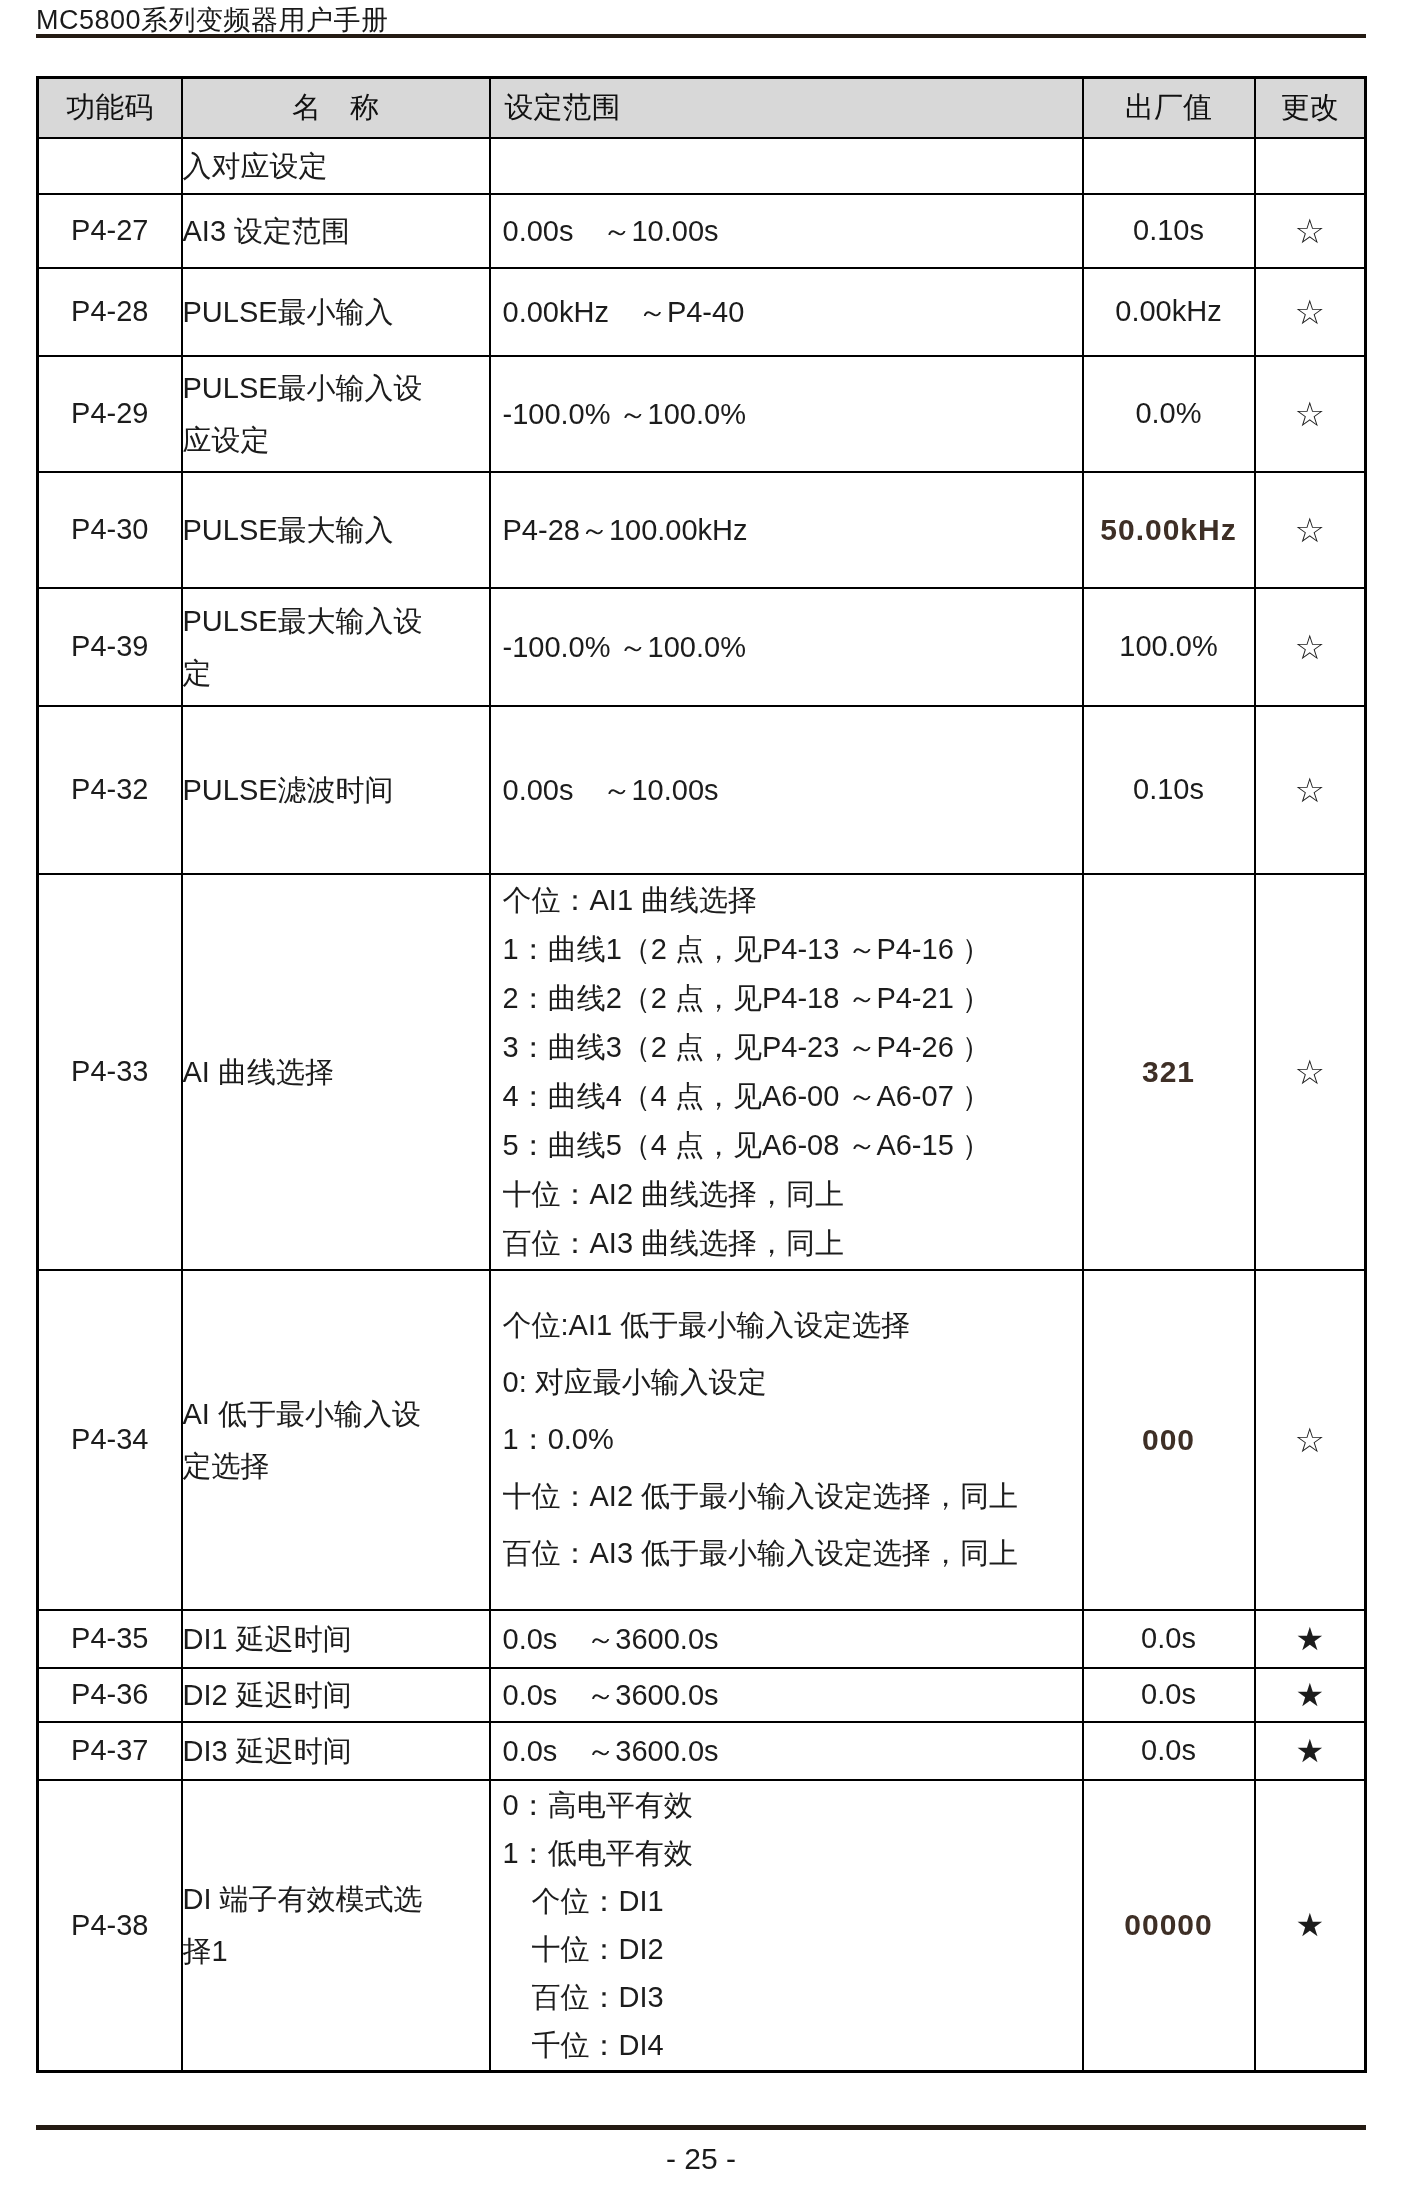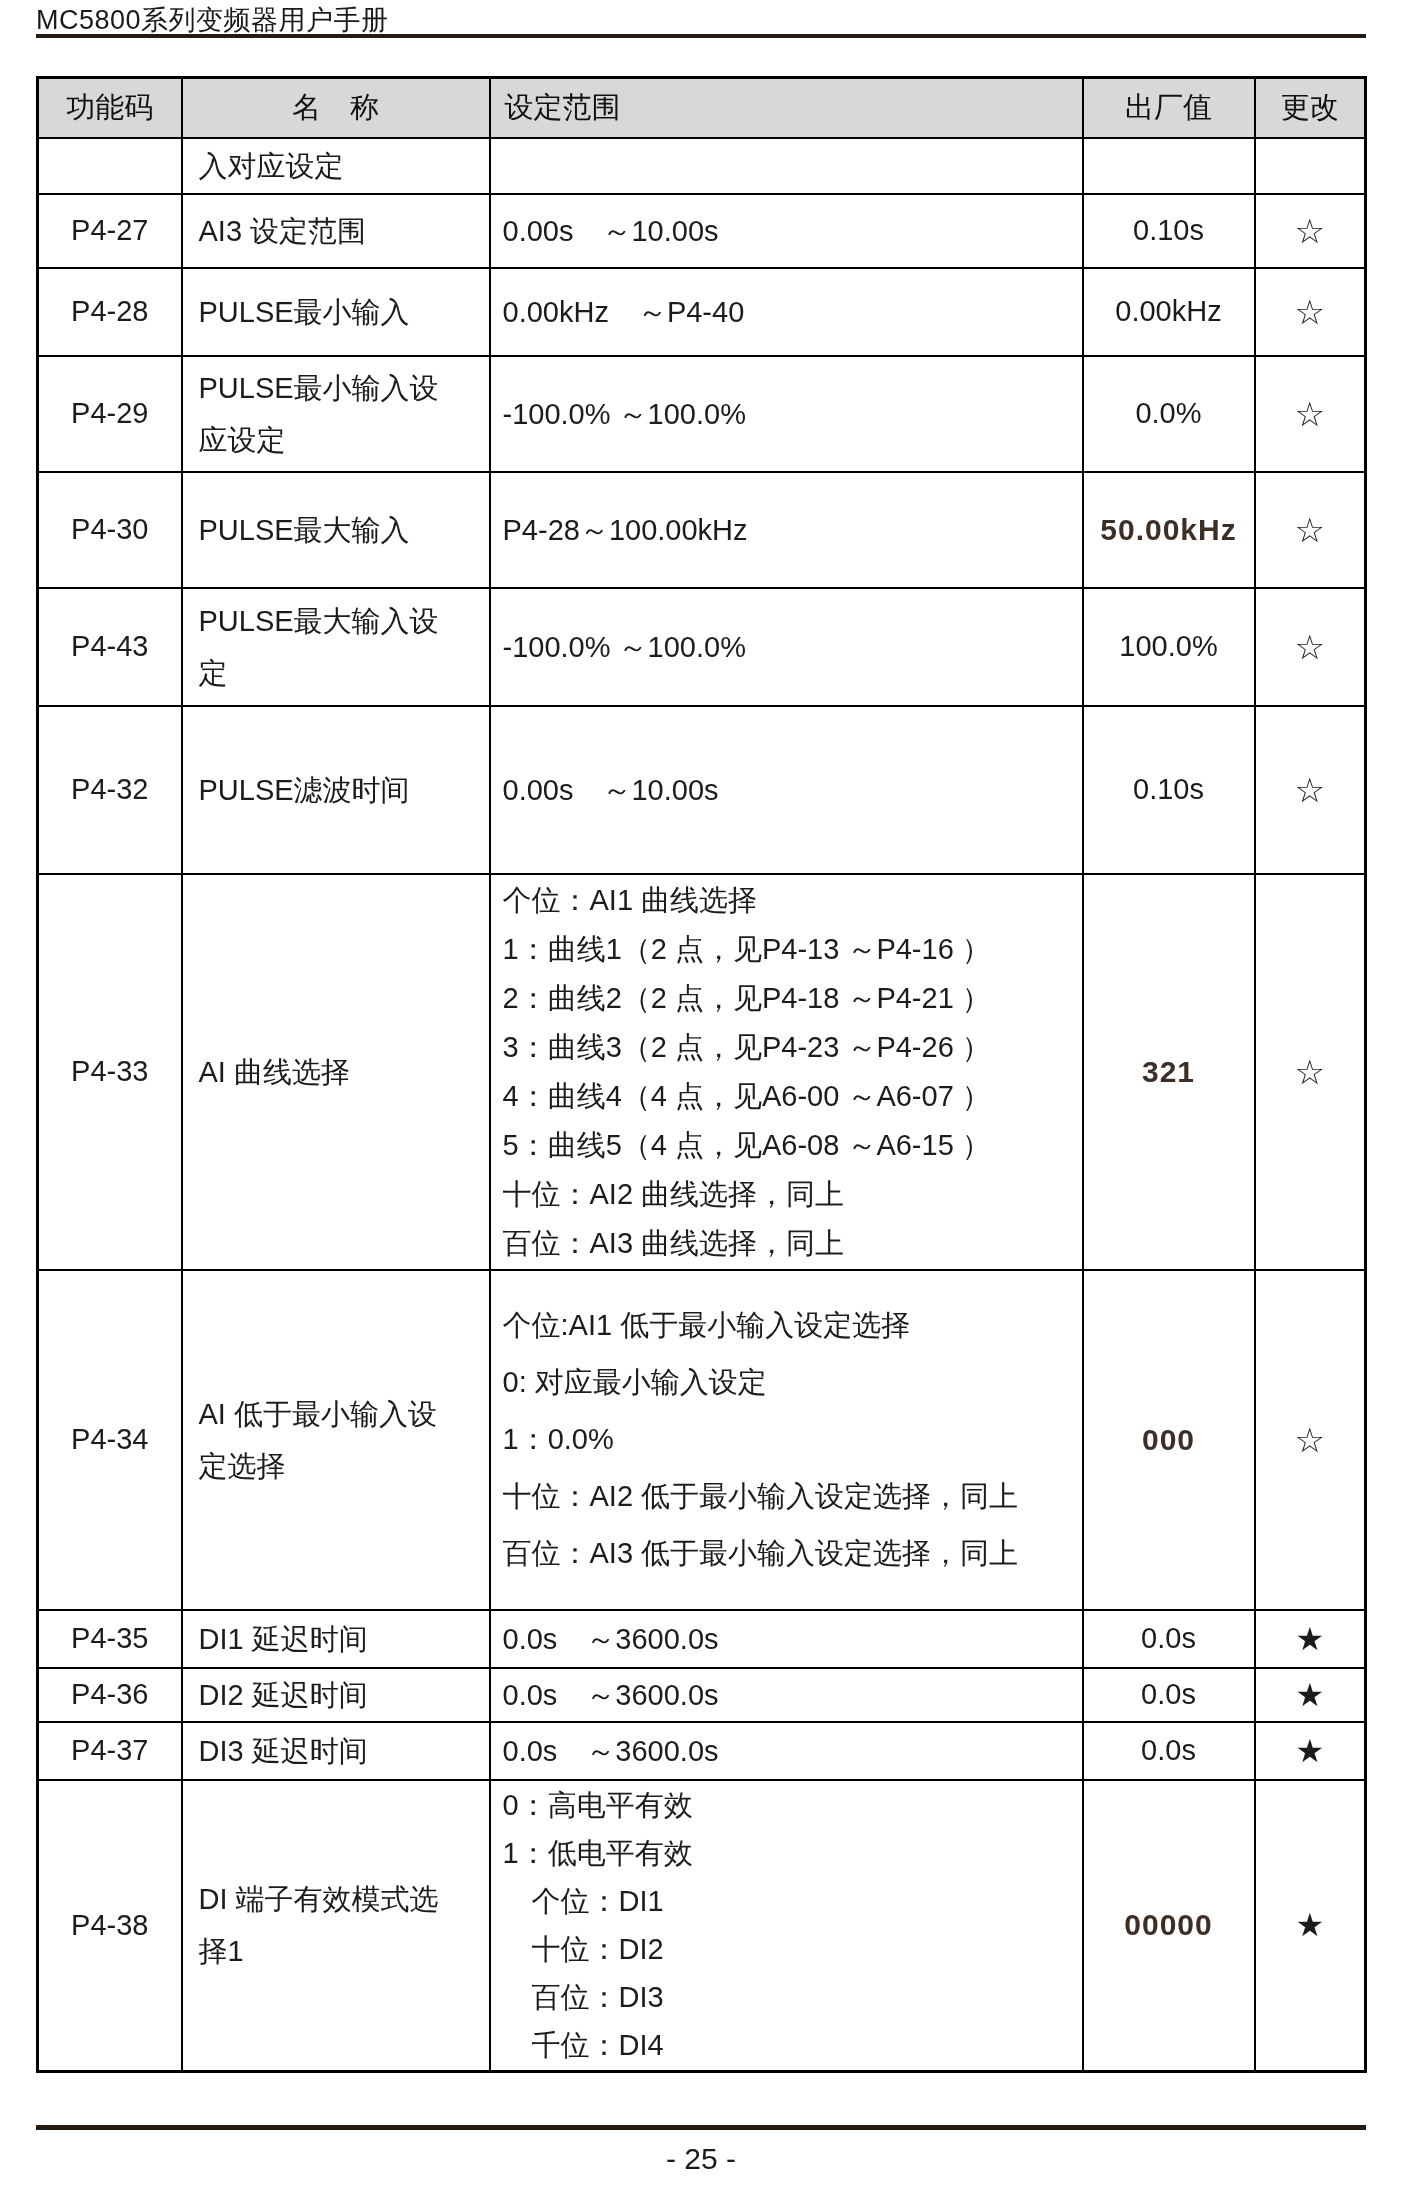--- a/index.html
+++ b/index.html
@@ -40,21 +40,21 @@
   tbody tr:nth-child(6){height:118px;}
   tbody tr:nth-child(7){height:168px;}
   tbody tr:nth-child(8){height:396px;}
   tbody tr:nth-child(9){height:340px;}
   tbody tr:nth-child(10){height:58px;}
   tbody tr:nth-child(11){height:52px;}
   tbody tr:nth-child(12){height:58px;}
   tbody tr:nth-child(13){height:292px;}
 
   td.c-code{text-align:center;font-size:29px;}
-  td.c-name{text-align:left;padding-left:16px;padding-right:6px;font-size:29px;}
+  td.c-name{text-align:left;padding-right:6px;font-size:29px;}
   td.c-name .line{line-height:52px;}
   td.c-range{text-align:left;padding-left:12px;padding-right:6px;font-size:29px;}
   td.c-range .line{white-space:pre-wrap;line-height:40px;}
   td.c-range.multi .line{line-height:49px;}
   tbody tr:nth-child(9) td.c-range .line{line-height:57px;}
   tbody tr:nth-child(13) td.c-range .line{line-height:48px;}
   td.c-default{text-align:center;font-size:29px;}
   td.c-default.accent{color:#3e2f26;font-weight:600;font-size:30px;letter-spacing:1px;}
   td.c-change{text-align:center;font-size:34px;line-height:1;}
   td.c-change.filled{font-size:32px;}
@@ -142,21 +142,21 @@
           <td class="c-name">
             <div class="line">PULSE最大输入</div>
           </td>
           <td class="c-range">
             <div class="line">P4-28～100.00kHz</div>
           </td>
           <td class="c-default accent">50.00kHz</td>
           <td class="c-change">☆</td>
         </tr>
         <tr>
-          <td class="c-code">P4-43</td>
+          <td class="c-code">P4-39</td>
           <td class="c-name">
             <div class="line">PULSE最大输入设</div>
             <div class="line">定</div>
           </td>
           <td class="c-range">
             <div class="line">-100.0% ～100.0%</div>
           </td>
           <td class="c-default">100.0%</td>
           <td class="c-change">☆</td>
         </tr>

